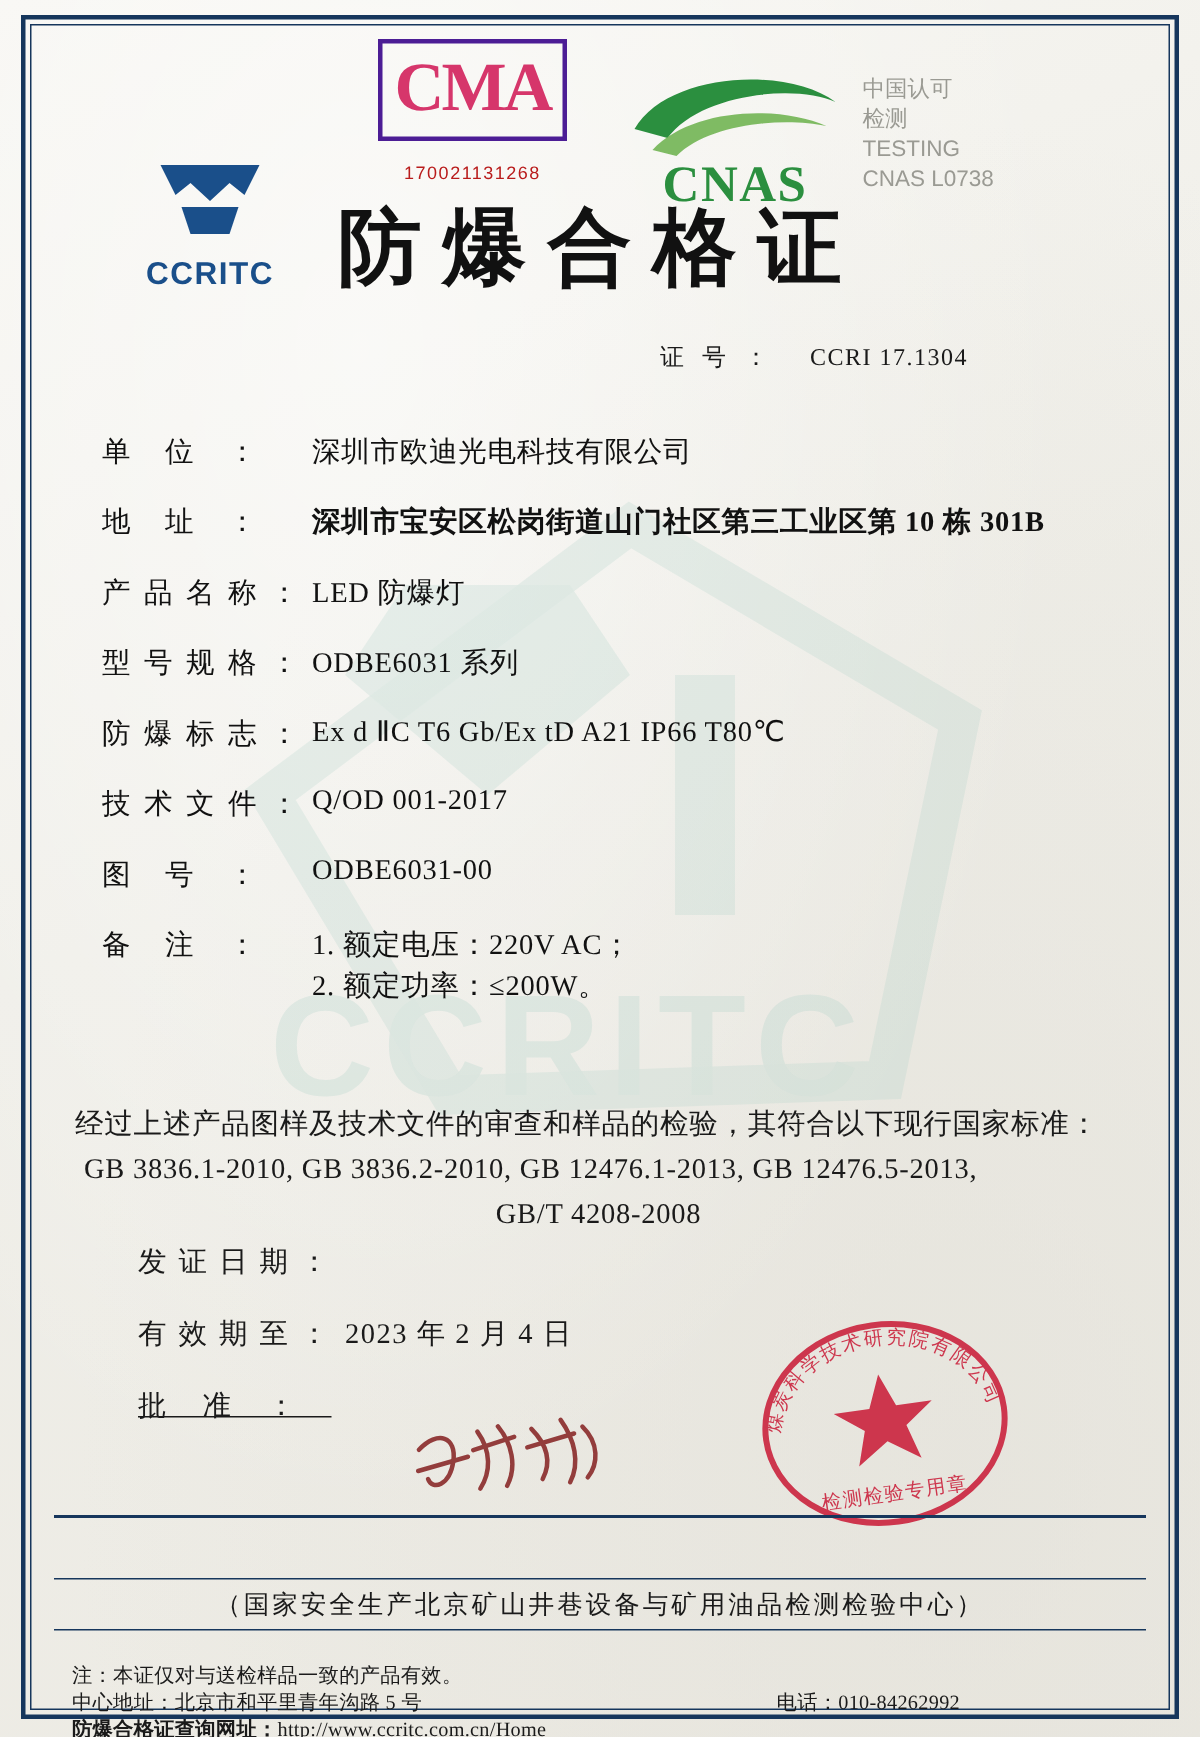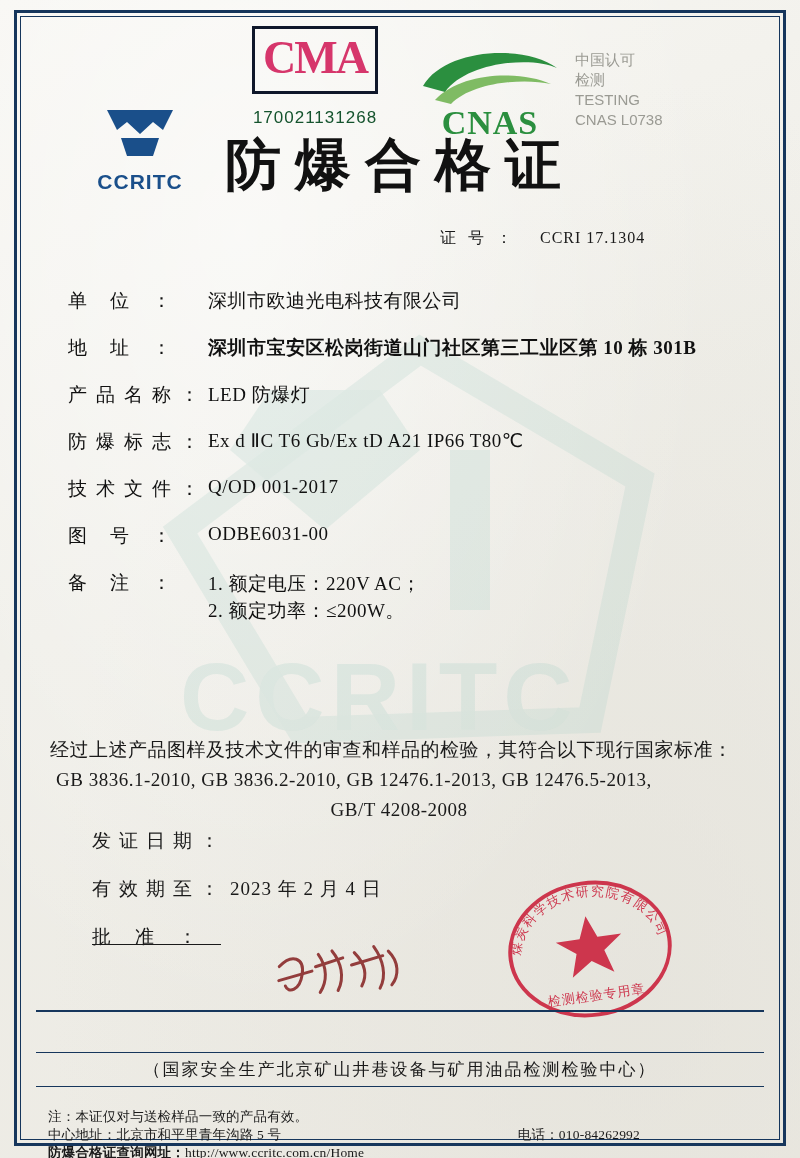--- a/index.html
+++ b/index.html
@@ -84,37 +84,37 @@
     position: absolute;
     left: 195px;
     top: 2px;
     width: 160px;
     text-align: center;
   }
   #cma-box {
     width: 120px;
     height: 62px;
     margin: 0 auto;
-    border: 3px solid #0f172a;
+    border: 3px solid #4c1d95;
     position: relative;
   }
   #cma-letters {
     font-family: "Liberation Serif", serif;
     font-weight: bold;
     font-size: 46px;
     line-height: 58px;
     color: #d6366b;
     letter-spacing: -2px;
   }
   #cma-number {
     margin-top: 14px;
     font-family: "Liberation Sans", sans-serif;
-    font-size: 17px;
+    font-size: 12px;
     letter-spacing: 1px;
-    color: #14532d;
+    color: #b91c1c;
   }
 
   
   #cnas-logo {
     position: absolute;
     left: 370px;
     top: 18px;
     width: 160px;
     text-align: center;
   }
@@ -388,20 +388,24 @@
     <div class="field-row">
       <div class="field-label lbl-sp-wide">地址：</div>
       <div class="field-value bolded">深圳市宝安区松岗街道山门社区第三工业区第 10 栋 301B</div>
     </div>
 
     <div class="field-row">
       <div class="field-label lbl-sp-mid">产品名称：</div>
       <div class="field-value">LED 防爆灯</div>
     </div>
 
+    <div class="field-row">
+      <div class="field-label lbl-sp-mid">型号规格：</div>
+      <div class="field-value">ODBE6031 系列</div>
+    </div>
 
     <div class="field-row">
       <div class="field-label lbl-sp-mid">防爆标志：</div>
       <div class="field-value">Ex d ⅡC T6 Gb/Ex tD A21 IP66 T80℃</div>
     </div>
 
     <div class="field-row">
       <div class="field-label lbl-sp-mid">技术文件：</div>
       <div class="field-value">Q/OD 001-2017</div>
     </div>

